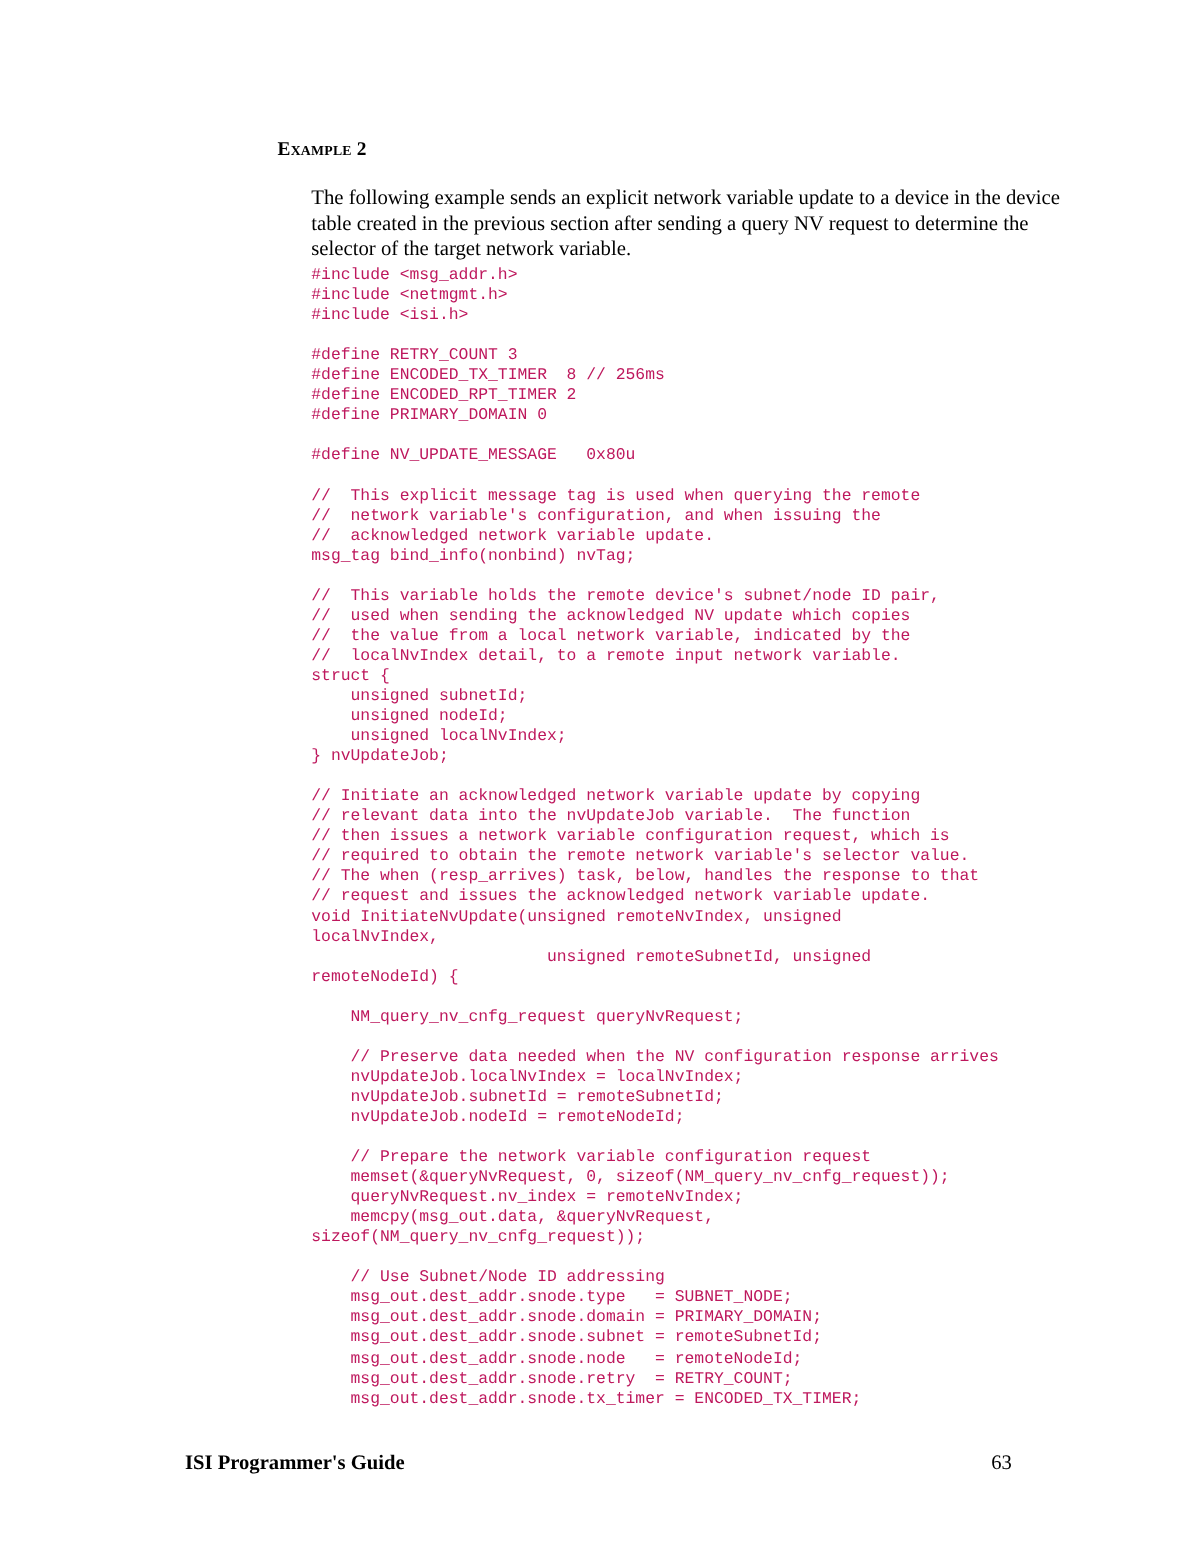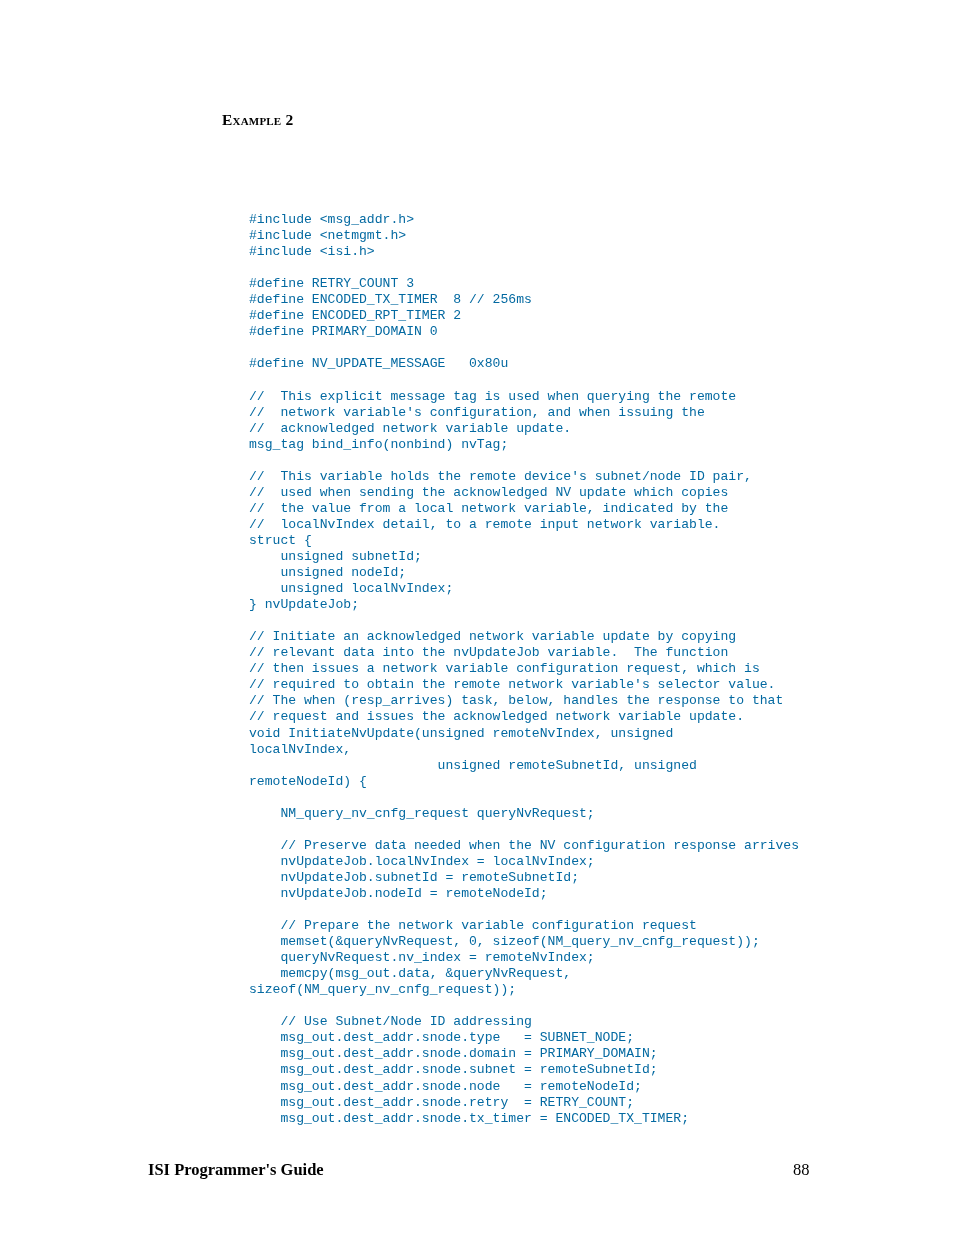--- a/index.html
+++ b/index.html
@@ -54,21 +54,21 @@
   
   .code-block {
     position: absolute;
     left: 249px;
     top: 212px;
     width: 640px;
     font-family: "Liberation Mono", "DejaVu Sans Mono", monospace;
     font-size: 13.1px;
     line-height: 16.05px;
     white-space: pre;
-    color: #0369a1;
+    color: #be185d;
     letter-spacing: 0px;
   }
   .code-block .code-line {
     white-space: pre;
     min-height: 16.05px;
   }
 
   
   .footer-title {
     position: absolute;
@@ -93,20 +93,21 @@
     white-space: pre;
   }
 </style>
 </head>
 <body>
 
 <div class="page">
 
   <div class="section-heading">Example 2</div>
 
+  <div class="intro-paragraph">The following example sends an explicit network variable update to a device in the device table created in the previous section after sending a query NV request to determine the selector of the target network variable.</div>
 
   <div class="code-block"><div class="code-line">#include &lt;msg_addr.h&gt;</div><div class="code-line">#include &lt;netmgmt.h&gt;</div><div class="code-line">#include &lt;isi.h&gt;</div><div class="code-line">&nbsp;</div><div class="code-line">#define RETRY_COUNT 3</div><div class="code-line">#define ENCODED_TX_TIMER  8 // 256ms</div><div class="code-line">#define ENCODED_RPT_TIMER 2</div><div class="code-line">#define PRIMARY_DOMAIN 0</div><div class="code-line">&nbsp;</div><div class="code-line">#define NV_UPDATE_MESSAGE   0x80u</div><div class="code-line">&nbsp;</div><div class="code-line">//  This explicit message tag is used when querying the remote</div><div class="code-line">//  network variable's configuration, and when issuing the</div><div class="code-line">//  acknowledged network variable update.</div><div class="code-line">msg_tag bind_info(nonbind) nvTag;</div><div class="code-line">&nbsp;</div><div class="code-line">//  This variable holds the remote device's subnet/node ID pair,</div><div class="code-line">//  used when sending the acknowledged NV update which copies</div><div class="code-line">//  the value from a local network variable, indicated by the</div><div class="code-line">//  localNvIndex detail, to a remote input network variable.</div><div class="code-line">struct {</div><div class="code-line">    unsigned subnetId;</div><div class="code-line">    unsigned nodeId;</div><div class="code-line">    unsigned localNvIndex;</div><div class="code-line">} nvUpdateJob;</div><div class="code-line">&nbsp;</div><div class="code-line">// Initiate an acknowledged network variable update by copying</div><div class="code-line">// relevant data into the nvUpdateJob variable.  The function</div><div class="code-line">// then issues a network variable configuration request, which is</div><div class="code-line">// required to obtain the remote network variable's selector value.</div><div class="code-line">// The when (resp_arrives) task, below, handles the response to that</div><div class="code-line">// request and issues the acknowledged network variable update.</div><div class="code-line">void InitiateNvUpdate(unsigned remoteNvIndex, unsigned</div><div class="code-line">localNvIndex,</div><div class="code-line">                        unsigned remoteSubnetId, unsigned</div><div class="code-line">remoteNodeId) {</div><div class="code-line">&nbsp;</div><div class="code-line">    NM_query_nv_cnfg_request queryNvRequest;</div><div class="code-line">&nbsp;</div><div class="code-line">    // Preserve data needed when the NV configuration response arrives</div><div class="code-line">    nvUpdateJob.localNvIndex = localNvIndex;</div><div class="code-line">    nvUpdateJob.subnetId = remoteSubnetId;</div><div class="code-line">    nvUpdateJob.nodeId = remoteNodeId;</div><div class="code-line">&nbsp;</div><div class="code-line">    // Prepare the network variable configuration request</div><div class="code-line">    memset(&amp;queryNvRequest, 0, sizeof(NM_query_nv_cnfg_request));</div><div class="code-line">    queryNvRequest.nv_index = remoteNvIndex;</div><div class="code-line">    memcpy(msg_out.data, &amp;queryNvRequest,</div><div class="code-line">sizeof(NM_query_nv_cnfg_request));</div><div class="code-line">&nbsp;</div><div class="code-line">    // Use Subnet/Node ID addressing</div><div class="code-line">    msg_out.dest_addr.snode.type   = SUBNET_NODE;</div><div class="code-line">    msg_out.dest_addr.snode.domain = PRIMARY_DOMAIN;</div><div class="code-line">    msg_out.dest_addr.snode.subnet = remoteSubnetId;</div><div class="code-line">    msg_out.dest_addr.snode.node   = remoteNodeId;</div><div class="code-line">    msg_out.dest_addr.snode.retry  = RETRY_COUNT;</div><div class="code-line">    msg_out.dest_addr.snode.tx_timer = ENCODED_TX_TIMER;</div></div>
 
   <div class="footer-title">ISI Programmer's Guide</div>
 
-  <div class="footer-pagenum">88</div>
+  <div class="footer-pagenum">63</div>
 
 </div>
 
 </body></html>

